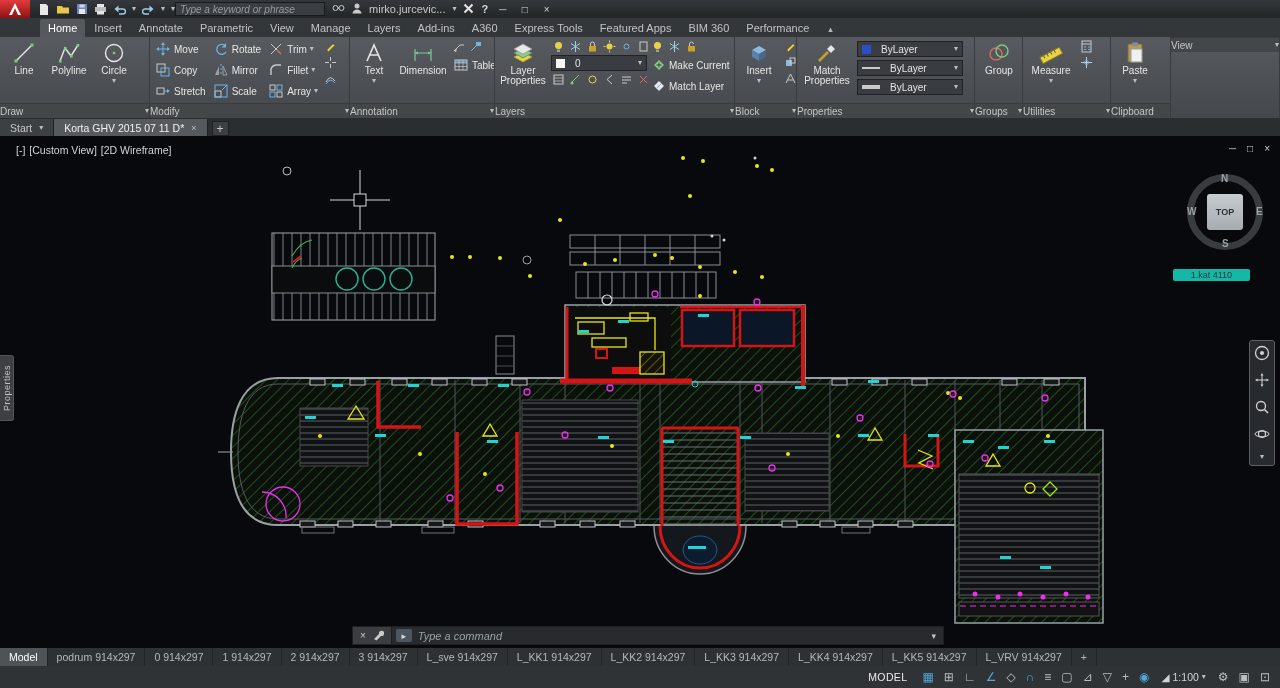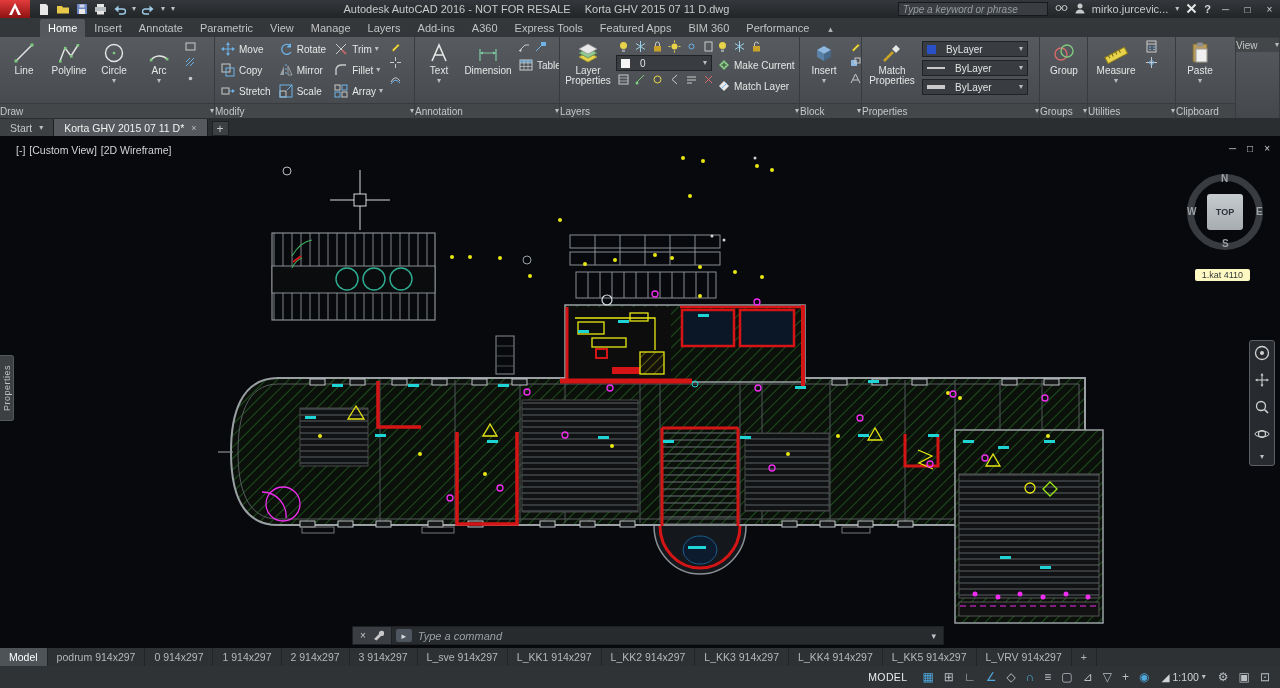--- a/index.html
+++ b/index.html
@@ -50,21 +50,21 @@
 .plusbox{width:17px;height:15px;background:#3c4043;color:#c6c6c6;display:flex;align-items:center;justify-content:center;font-size:12px;margin-left:4px;border:1px solid #1e2022}
 
 .vp{position:relative;height:512px;background:#07090c;overflow:hidden}
 .dwg{position:absolute;inset:0}
 .vlabel{position:absolute;left:16px;top:8px;font-size:10.5px;color:#d4d4d4;display:flex;gap:4px}
 .vpctl{position:absolute;right:10px;top:7px;display:flex;gap:11px;color:#d4d4d4;font-size:10px}
 .cube{position:absolute;left:1187px;top:38px;width:76px;height:76px}
 .ring{position:absolute;inset:0;border:7px solid #3e4246;border-radius:50%;opacity:.9}
 .cdir{position:absolute;color:#9ba1a6;font-size:10px;font-weight:bold}
 .topface{position:absolute;left:20px;top:20px;width:36px;height:36px;background:linear-gradient(#c6cbd0,#a7acb1);border-radius:3px;display:flex;align-items:center;justify-content:center;font-size:9px;font-weight:bold;color:#2e3236}
-.ltag{position:absolute;right:30px;top:133px;background:#fef9c3;color:#33373a;font-size:9px;padding:1px 7px;border-radius:2px}
+.ltag{position:absolute;right:30px;top:133px;background:#14b8a6;color:#33373a;font-size:9px;padding:1px 18px;border-radius:2px}
 .navbar{position:absolute;right:5px;top:204px;width:26px;background:rgba(72,76,80,.5);border:1px solid #5c6064;border-radius:3px;display:flex;flex-direction:column;align-items:center;padding:4px 0;gap:7px}
 .ptab{position:absolute;left:0;top:219px;width:14px;height:66px;background:#3c4043;border:1px solid #55585b;border-left:none;border-radius:0 3px 3px 0;display:flex;align-items:center;justify-content:center}
 .ptab span{writing-mode:vertical-rl;transform:rotate(180deg);font-size:9px;color:#c2c2c2;letter-spacing:.5px}
 
 .cmdbar{position:absolute;left:352px;bottom:3px;width:592px;height:19px;display:flex;align-items:stretch;z-index:3}
 .cmdgrip{display:flex;align-items:center;gap:6px;background:#3a3e42;border:1px solid #1d1f21;padding:0 7px;color:#c9c9c9;font-size:10px}
 .cmdmain{flex:1;display:flex;align-items:center;gap:6px;background:rgba(42,45,48,.95);border:1px solid #1d1f21;border-left:none;padding:0 4px}
 .cmdicon{width:16px;height:13px;background:#4d565e;color:#d7dce0;font-size:9px;display:flex;align-items:center;justify-content:center;border-radius:2px}
 .cmdtext{flex:1;color:#9aa0a4;font-size:11px;font-style:italic}
 .cmddd{color:#c0c4c8;font-size:9px;padding:0 3px}
@@ -122,21 +122,20 @@
     <span class="dd">▾</span>
     <span>
         <svg width="13" height="11">
           <path d="M10 5 H3 A2.5 2.5 0 0 0 3 10 H7" fill="none" stroke="#9ecbe8" stroke-width="1.4"></path>
           <path d="M7.5 1.5 L11.5 5 L7.5 8.5 Z" fill="#9ecbe8"></path>
         </svg>
       </span>
     <span class="dd">▾</span>
     <span class="dd">▾</span>
   </div>
-  <div class="tb-title"><span>Autodesk AutoCAD 2016 - NOT FOR RESALE</span><b>Korta GHV 2015 07 11 D.dwg</b></div>
   <div class="tb-right">
     <input class="search" placeholder="Type a keyword or phrase" style="">
     <span><svg width="13" height="10">
           <circle cx="3.5" cy="5" r="2.5" fill="none" stroke="#c9c9c9"></circle>
           <circle cx="9.5" cy="5" r="2.5" fill="none" stroke="#c9c9c9"></circle>
           <path d="M6 5 H7" stroke="#c9c9c9"></path>
         </svg></span>
     <span><svg width="10" height="11">
           <circle cx="5" cy="3" r="2.5" fill="#c9c9c9"></circle>
           <path d="M0.5 10.5 a4.5 4 0 0 1 9 0 Z" fill="#c9c9c9"></path>
@@ -165,21 +164,21 @@
   <span class="rtab">A360</span>
   <span class="rtab">Express Tools</span>
   <span class="rtab">Featured Apps</span>
   <span class="rtab">BIM 360</span>
   <span class="rtab">Performance</span>
   <span class="rtoggle">▴</span>
 </div>
 
 <div class="ribbon">
 
-  <div class="panel" style="width:215px">
+  <div class="panel" style="width:150px">
     <div class="pc">
       <div class="bb">
           <svg width="24" height="24" viewBox="0 0 24 24">
             <line x1="4" y1="20" x2="20" y2="4" stroke="#e6e6e6" stroke-width="1.4"></line>
             <rect x="2.5" y="18.5" width="3" height="3" fill="#7ec97e"></rect>
             <rect x="18.5" y="2.5" width="3" height="3" fill="#7ec97e"></rect>
           </svg>
           <span class="lb">Line</span>
         </div>
       <div class="bb">

